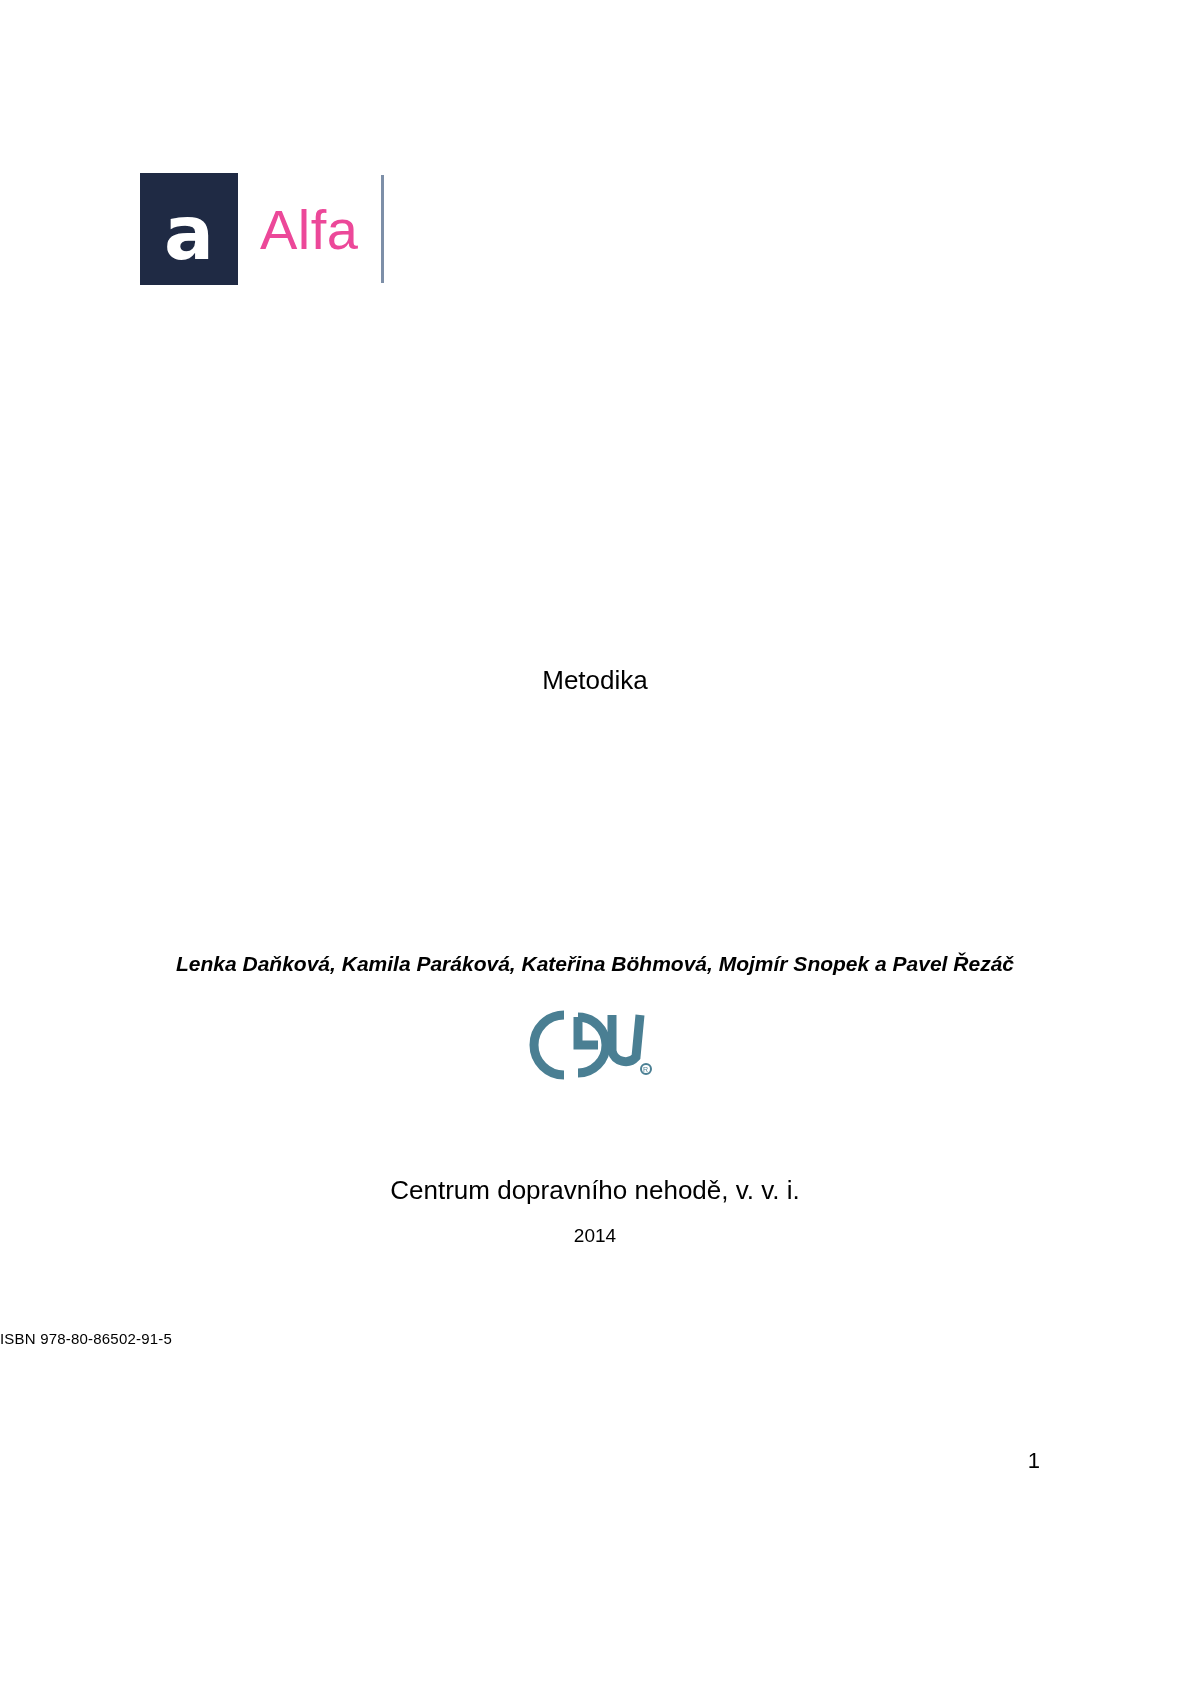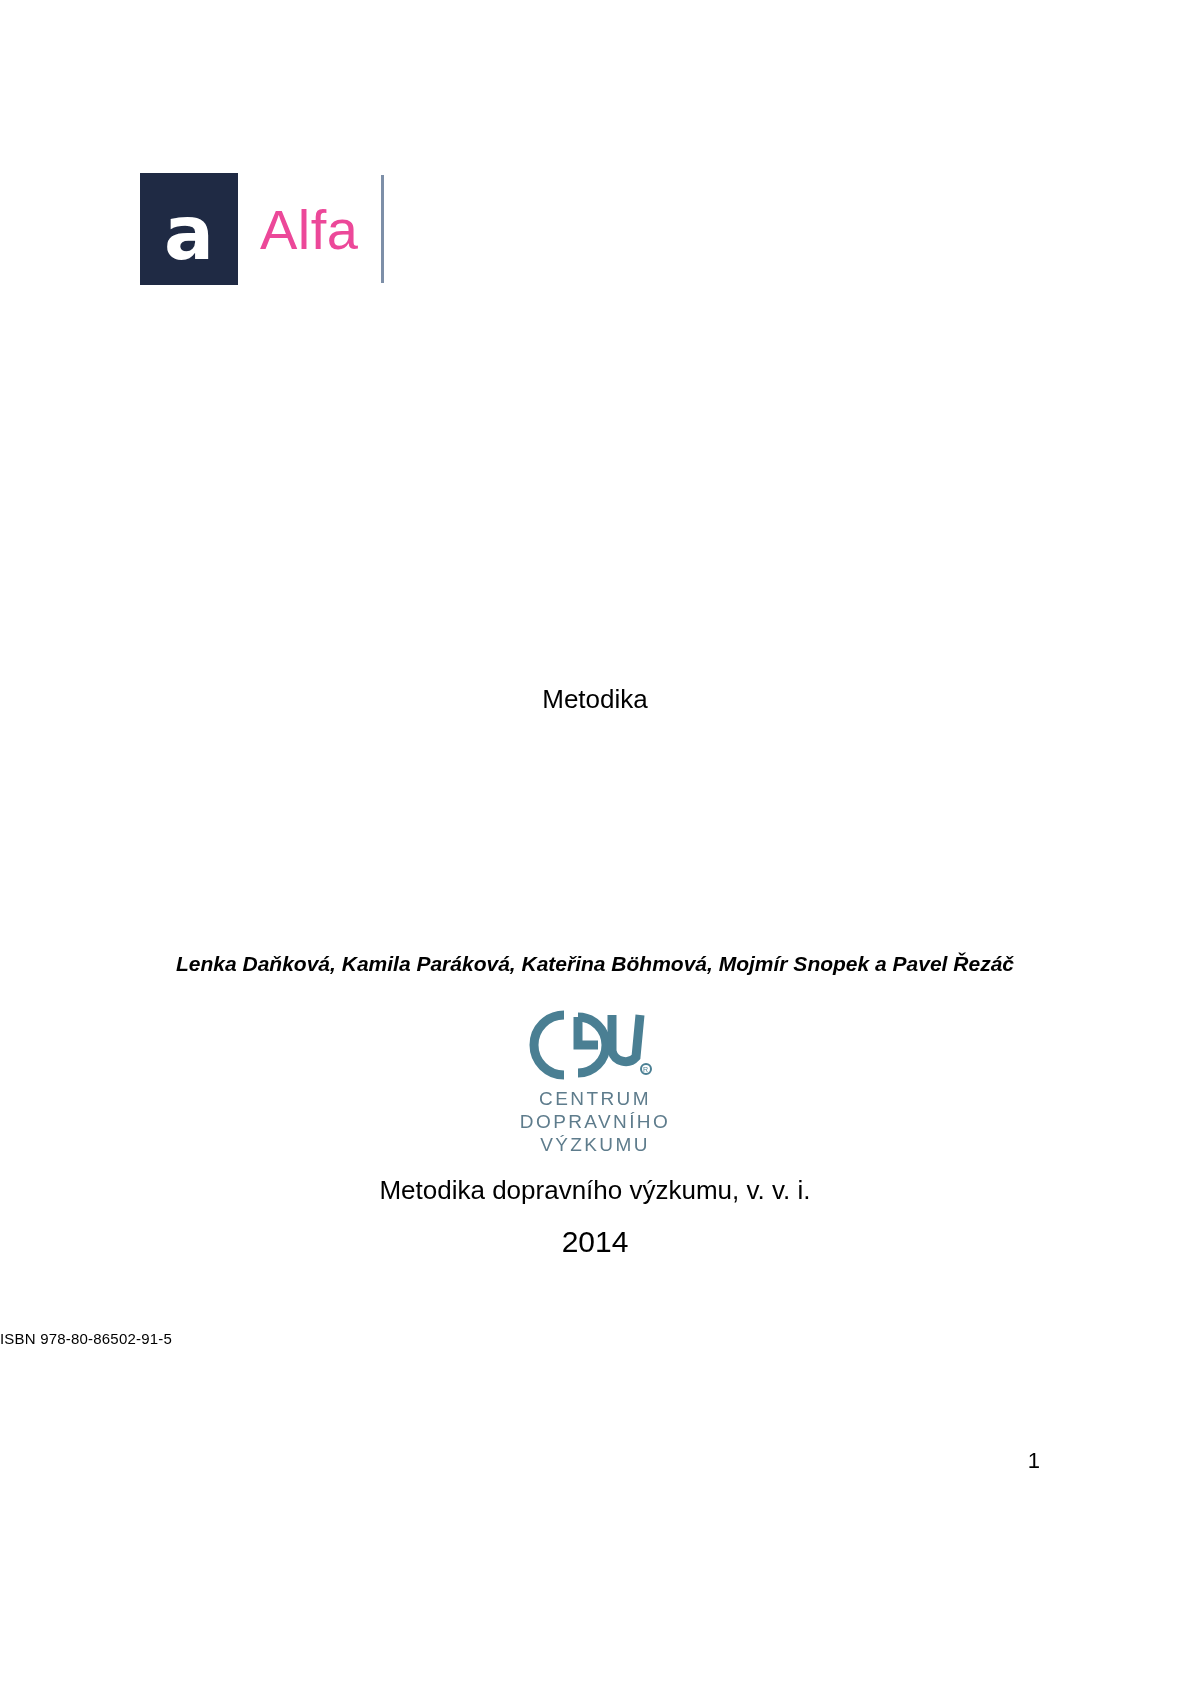--- a/index.html
+++ b/index.html
@@ -112,21 +112,21 @@
     text-align: center;
   }
   .doc-title {
     font-size: 33px;
     font-weight: 700;
     line-height: 1.85;
     margin: 0 120px;
     letter-spacing: 0.1px;
   }
   .doc-subtitle {
-    margin-top: 34px;
+    margin-top: 15px;
     font-size: 26px;
     font-weight: 400;
   }
 
   .authors {
     position: absolute;
     top: 952px;
     left: 0;
     width: 100%;
     text-align: center;
@@ -170,21 +170,21 @@
     width: 100%;
     text-align: center;
     font-size: 26px;
   }
   .year {
     position: absolute;
     top: 1225px;
     left: 0;
     width: 100%;
     text-align: center;
-    font-size: 30px;
+    font-size: 19px;
   }
   .isbn {
     position: absolute;
     top: 1330px;
     left: 0;
     width: 100%;
     text-align: left;
     font-size: 15px;
     font-weight: 400;
     letter-spacing: 0.2px;
@@ -223,25 +223,20 @@
     <div class="cdv-mark">
       <svg width="150" height="80" viewBox="0 0 150 80" aria-hidden="true">
         <path d="M44 10 A30 30 0 1 0 44 70" stroke="#4a7f93" stroke-width="9" fill="none" stroke-linecap="butt"></path>
         <path d="M58 12 A28 28 0 0 1 58 68" stroke="#4a7f93" stroke-width="9" fill="none"></path>
         <path d="M58 12 L58 40 L78 40" stroke="#4a7f93" stroke-width="9" fill="none"></path>
         <path d="M92 10 L92 46 A14 14 0 0 0 116 52 L120 10" stroke="#4a7f93" stroke-width="9" fill="none"></path>
         <circle cx="126" cy="64" r="5" stroke="#4a7f93" stroke-width="2" fill="none"></circle>
         <text x="123" y="67" font-size="7" fill="#4a7f93" font-family="Liberation Sans, sans-serif">R</text>
       </svg>
     </div>
-    <div class="cdv-lines">
-      <div class="ln">CENTRUM</div>
-      <div class="ln">DOPRAVNÍHO</div>
-      <div class="ln">VÝZKUMU</div>
-    </div>
   </div>
 
-  <div class="publisher">Metodika dopravního výzkumu, v. v. i.</div>
+  <div class="publisher">Centrum dopravního nehodě, v. v. i.</div>
   <div class="year">2014</div>
   <div class="isbn">ISBN 978-80-86502-91-5</div>
   <div class="page-number">1</div>
 
 </div>
 
 </body></html>

